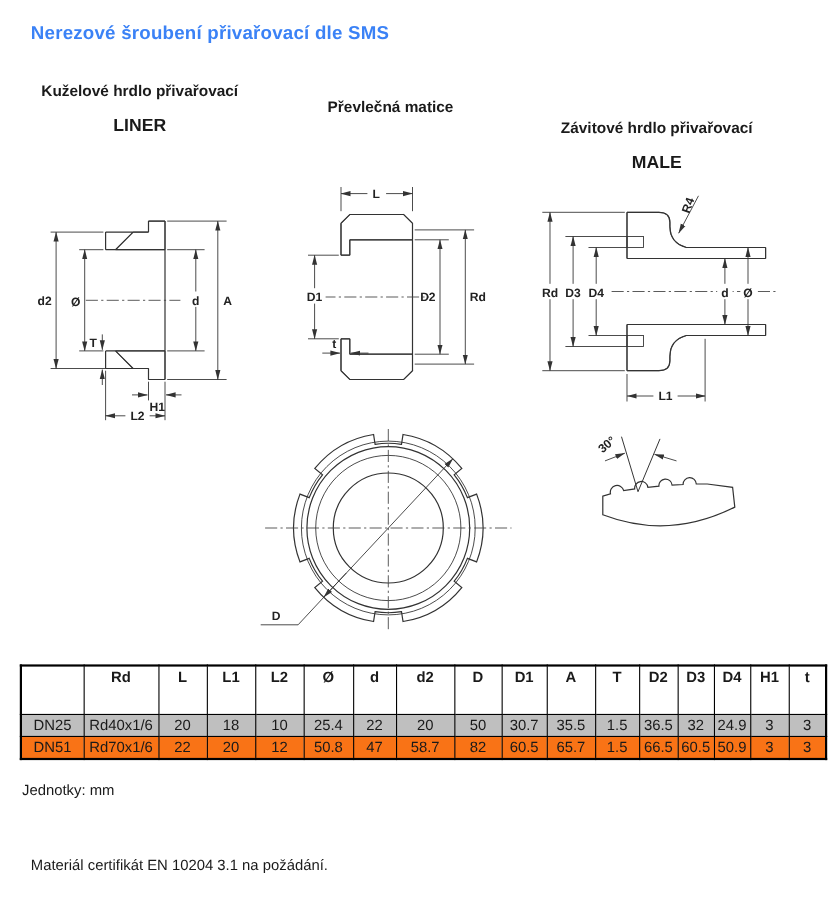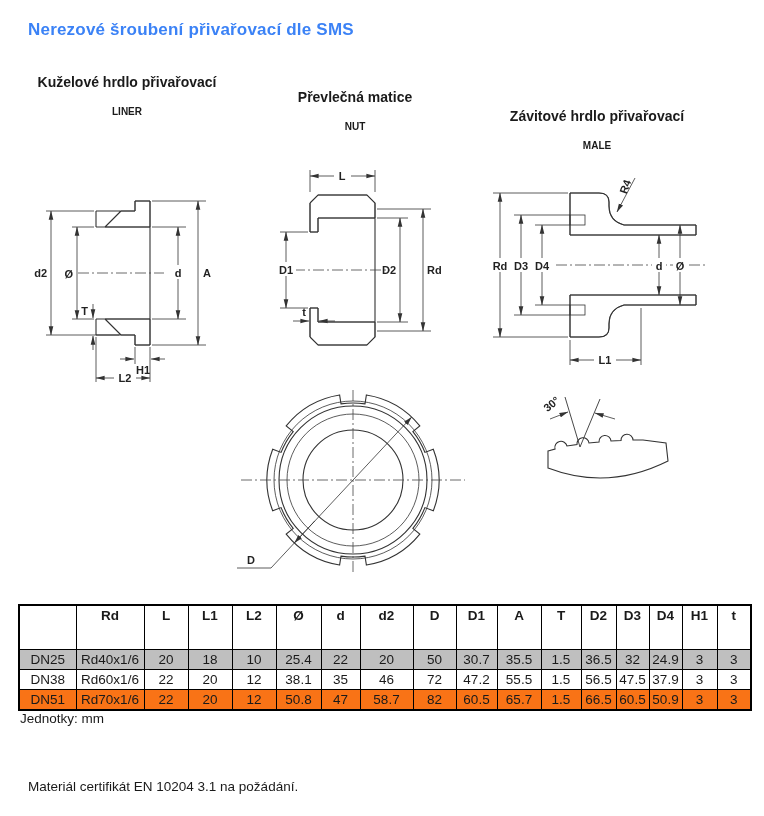--- a/index.html
+++ b/index.html
@@ -7,21 +7,21 @@
     width:764px;height:816px;background:#ffffff;position:relative;
     font-family:"Liberation Sans",sans-serif;color:#1a1a1a;overflow:hidden;
   }
   .abs{position:absolute;}
   #title{left:28px;top:20px;font-size:17px;font-weight:bold;color:#3b82f6;letter-spacing:0.2px;}
   .sec{text-align:center;}
   #sec-liner{left:18px;top:74px;width:218px;}
   #sec-nut{left:246px;top:89px;width:218px;}
   #sec-male{left:488px;top:108px;width:218px;}
   .sec .h{font-size:14px;font-weight:bold;}
-  .sec .sh{font-size:10px;font-weight:bold;margin-top:16px;}
+  .sec .sh{font-size:16px;font-weight:bold;margin-top:16px;}
   svg{display:block;}
   svg text{font-family:"Liberation Sans",sans-serif;font-weight:bold;font-size:11px;fill:#222;}
   .thin{stroke:#333;stroke-width:0.8;fill:none;}
   .med{stroke:#333;stroke-width:1.1;fill:none;}
   .cl{stroke:#444;stroke-width:0.8;fill:none;stroke-dasharray:11 3 2 3;}
   #dim-table{left:18px;top:604px;}
   table{border-collapse:collapse;table-layout:fixed;font-size:13.5px;}
   table,th,td{border:1px solid #000;}
   table{border-width:2px;}
   th{height:40px;vertical-align:top;padding-top:2px;font-weight:bold;text-align:center;background:#fff;}
@@ -33,21 +33,20 @@
 <body>
 
 <div class="abs" id="title">Nerezové šroubení přivařovací dle SMS</div>
 
 <div class="abs sec" id="sec-liner">
   <div class="h">Kuželové hrdlo přivařovací</div>
   <div class="sh">LINER</div>
 </div>
 <div class="abs sec" id="sec-nut">
   <div class="h">Převlečná matice</div>
-  <div class="sh">NUT</div>
 </div>
 <div class="abs sec" id="sec-male">
   <div class="h">Závitové hrdlo přivařovací</div>
   <div class="sh">MALE</div>
 </div>
 
 <svg class="abs" style="left:18px;top:150px" width="230" height="250" viewBox="0 0 230 250">
   <defs>
     <marker id="aL" viewBox="0 0 10 6" refX="9.6" refY="3" markerWidth="9" markerHeight="5.4" markerUnits="userSpaceOnUse" orient="auto-start-reverse">
       <path d="M0,0.4 L10,3 L0,5.6 Z" fill="#333"></path>
@@ -294,39 +293,20 @@
           <td>50</td>
           <td>30.7</td>
           <td>35.5</td>
           <td>1.5</td>
           <td>36.5</td>
           <td>32</td>
           <td>24.9</td>
           <td>3</td>
           <td>3</td>
         </tr>
-        <tr style="background: rgb(255, 255, 255);">
-          <td>DN38</td>
-          <td>Rd60x1/6</td>
-          <td>22</td>
-          <td>20</td>
-          <td>12</td>
-          <td>38.1</td>
-          <td>35</td>
-          <td>46</td>
-          <td>72</td>
-          <td>47.2</td>
-          <td>55.5</td>
-          <td>1.5</td>
-          <td>56.5</td>
-          <td>47.5</td>
-          <td>37.9</td>
-          <td>3</td>
-          <td>3</td>
-        </tr>
         <tr style="background: #f97316;">
           <td>DN51</td>
           <td>Rd70x1/6</td>
           <td>22</td>
           <td>20</td>
           <td>12</td>
           <td>50.8</td>
           <td>47</td>
           <td>58.7</td>
           <td>82</td>

